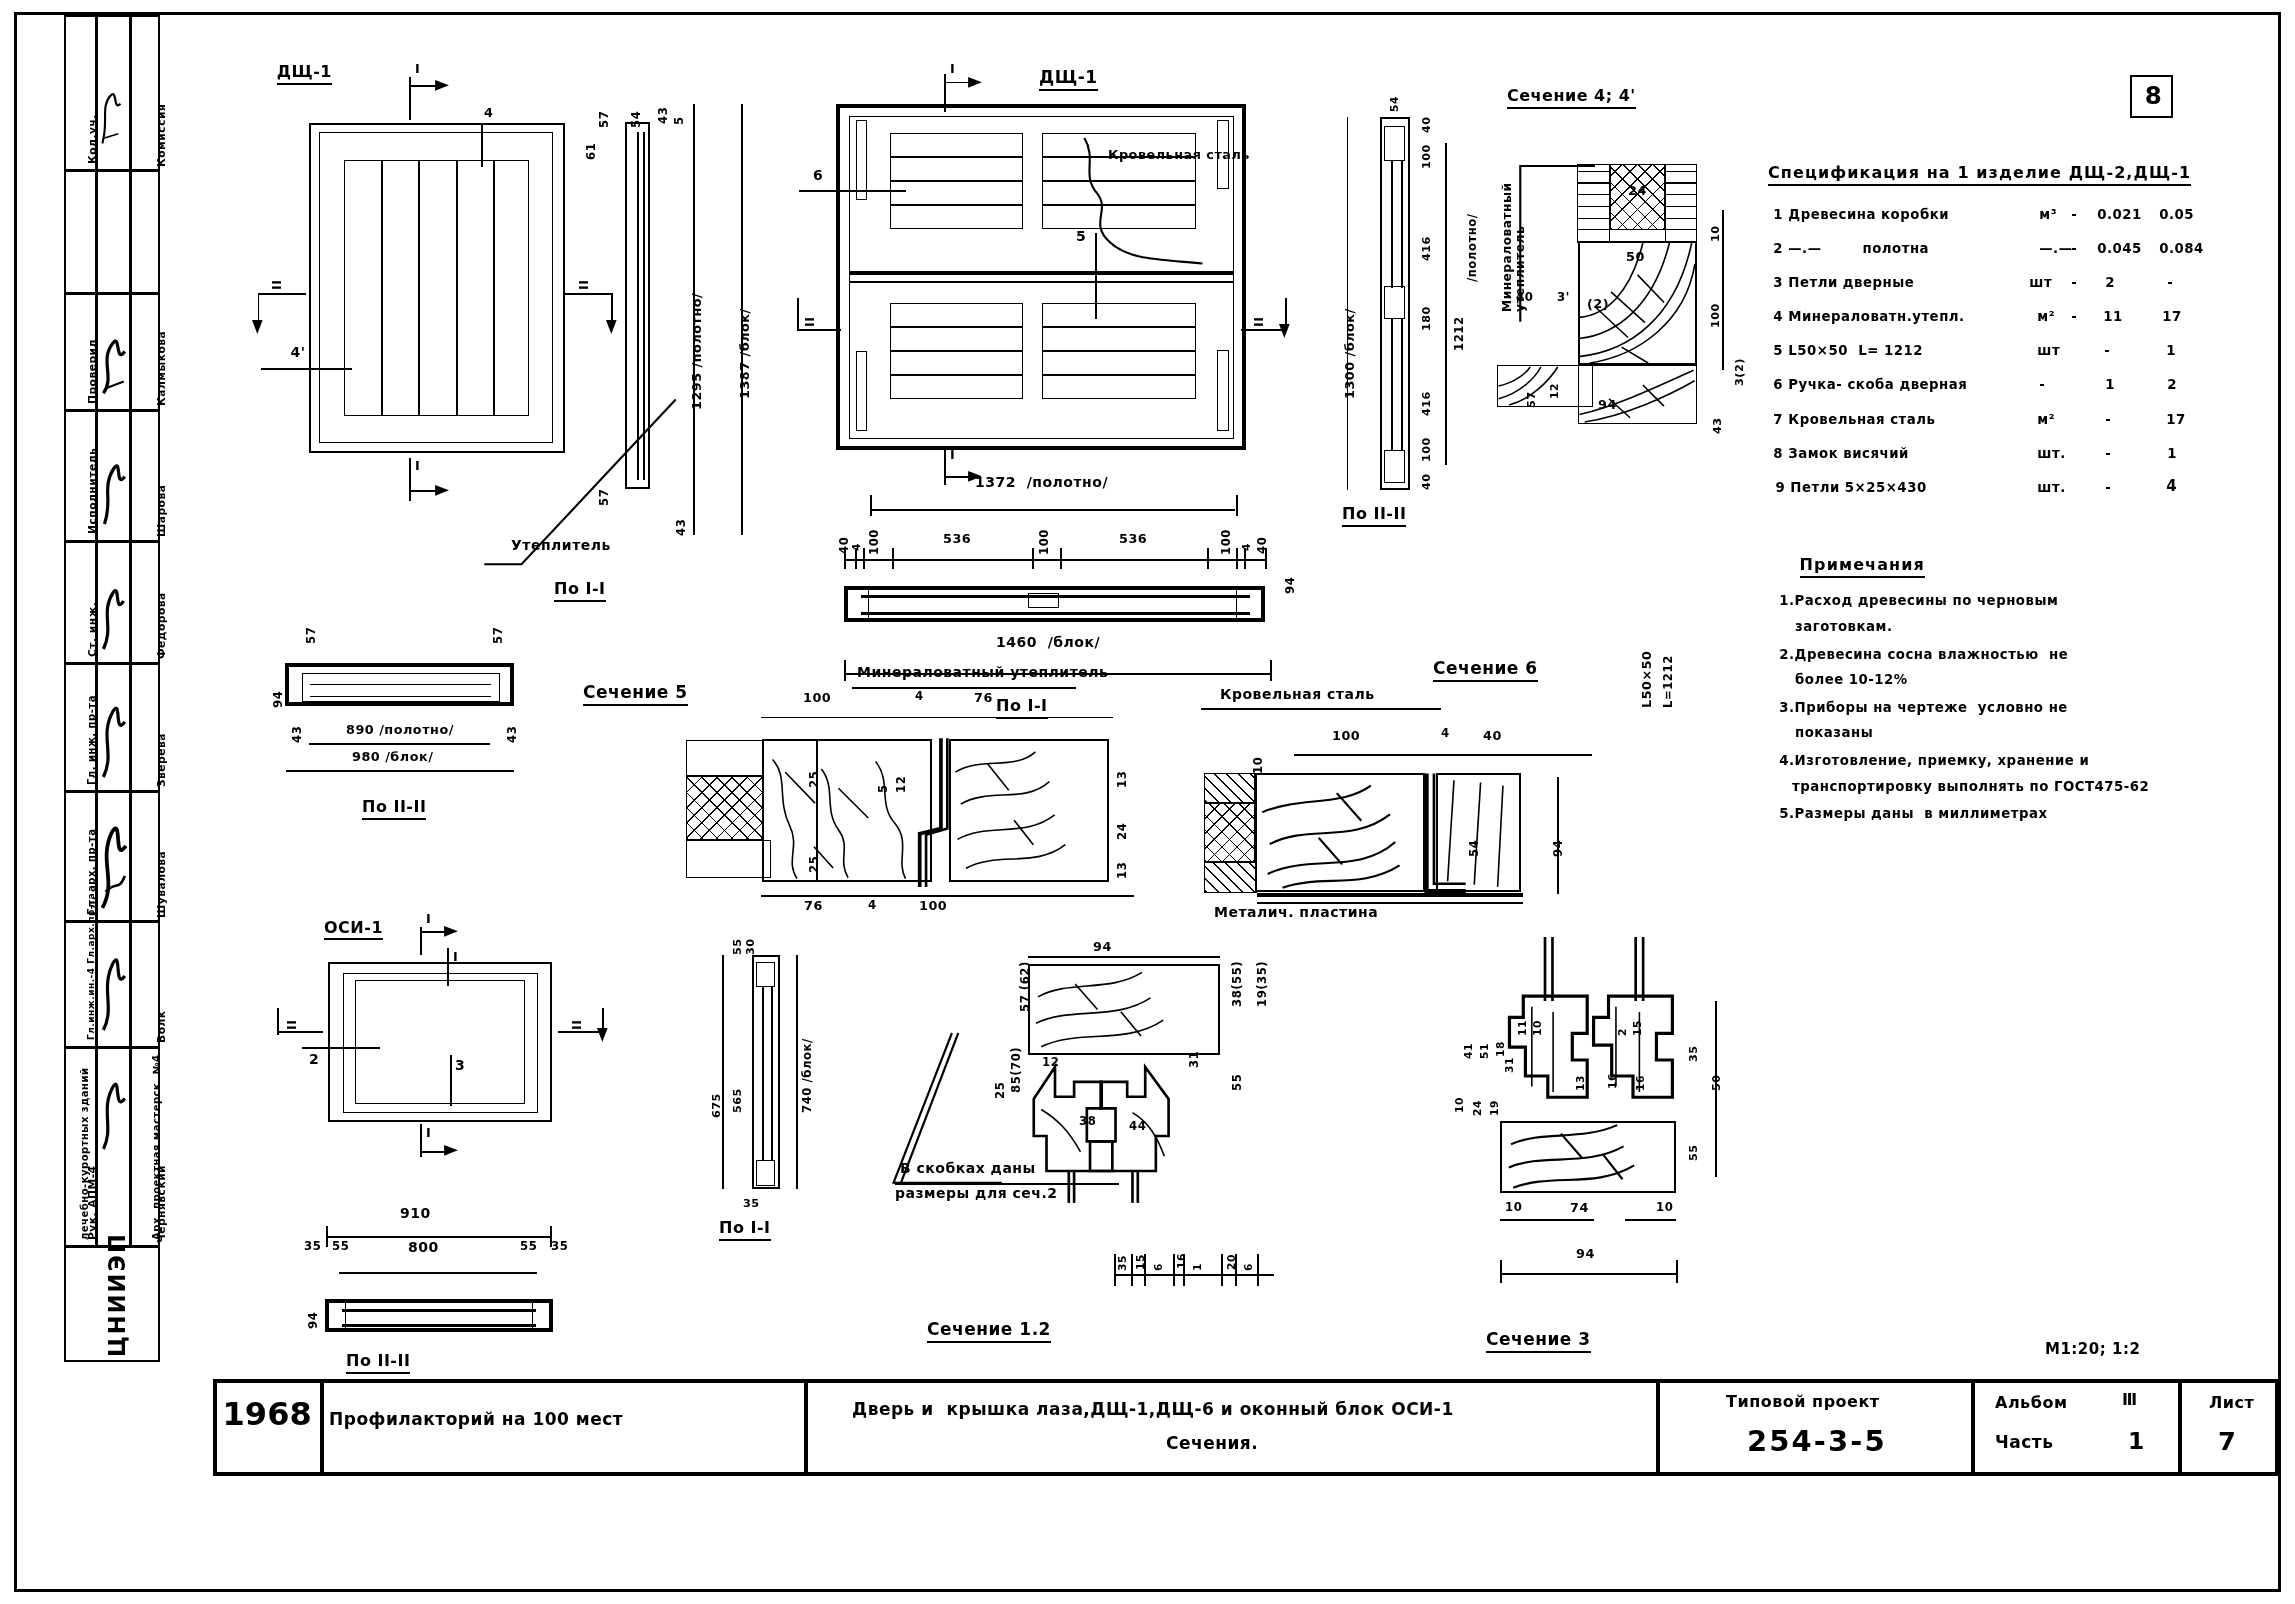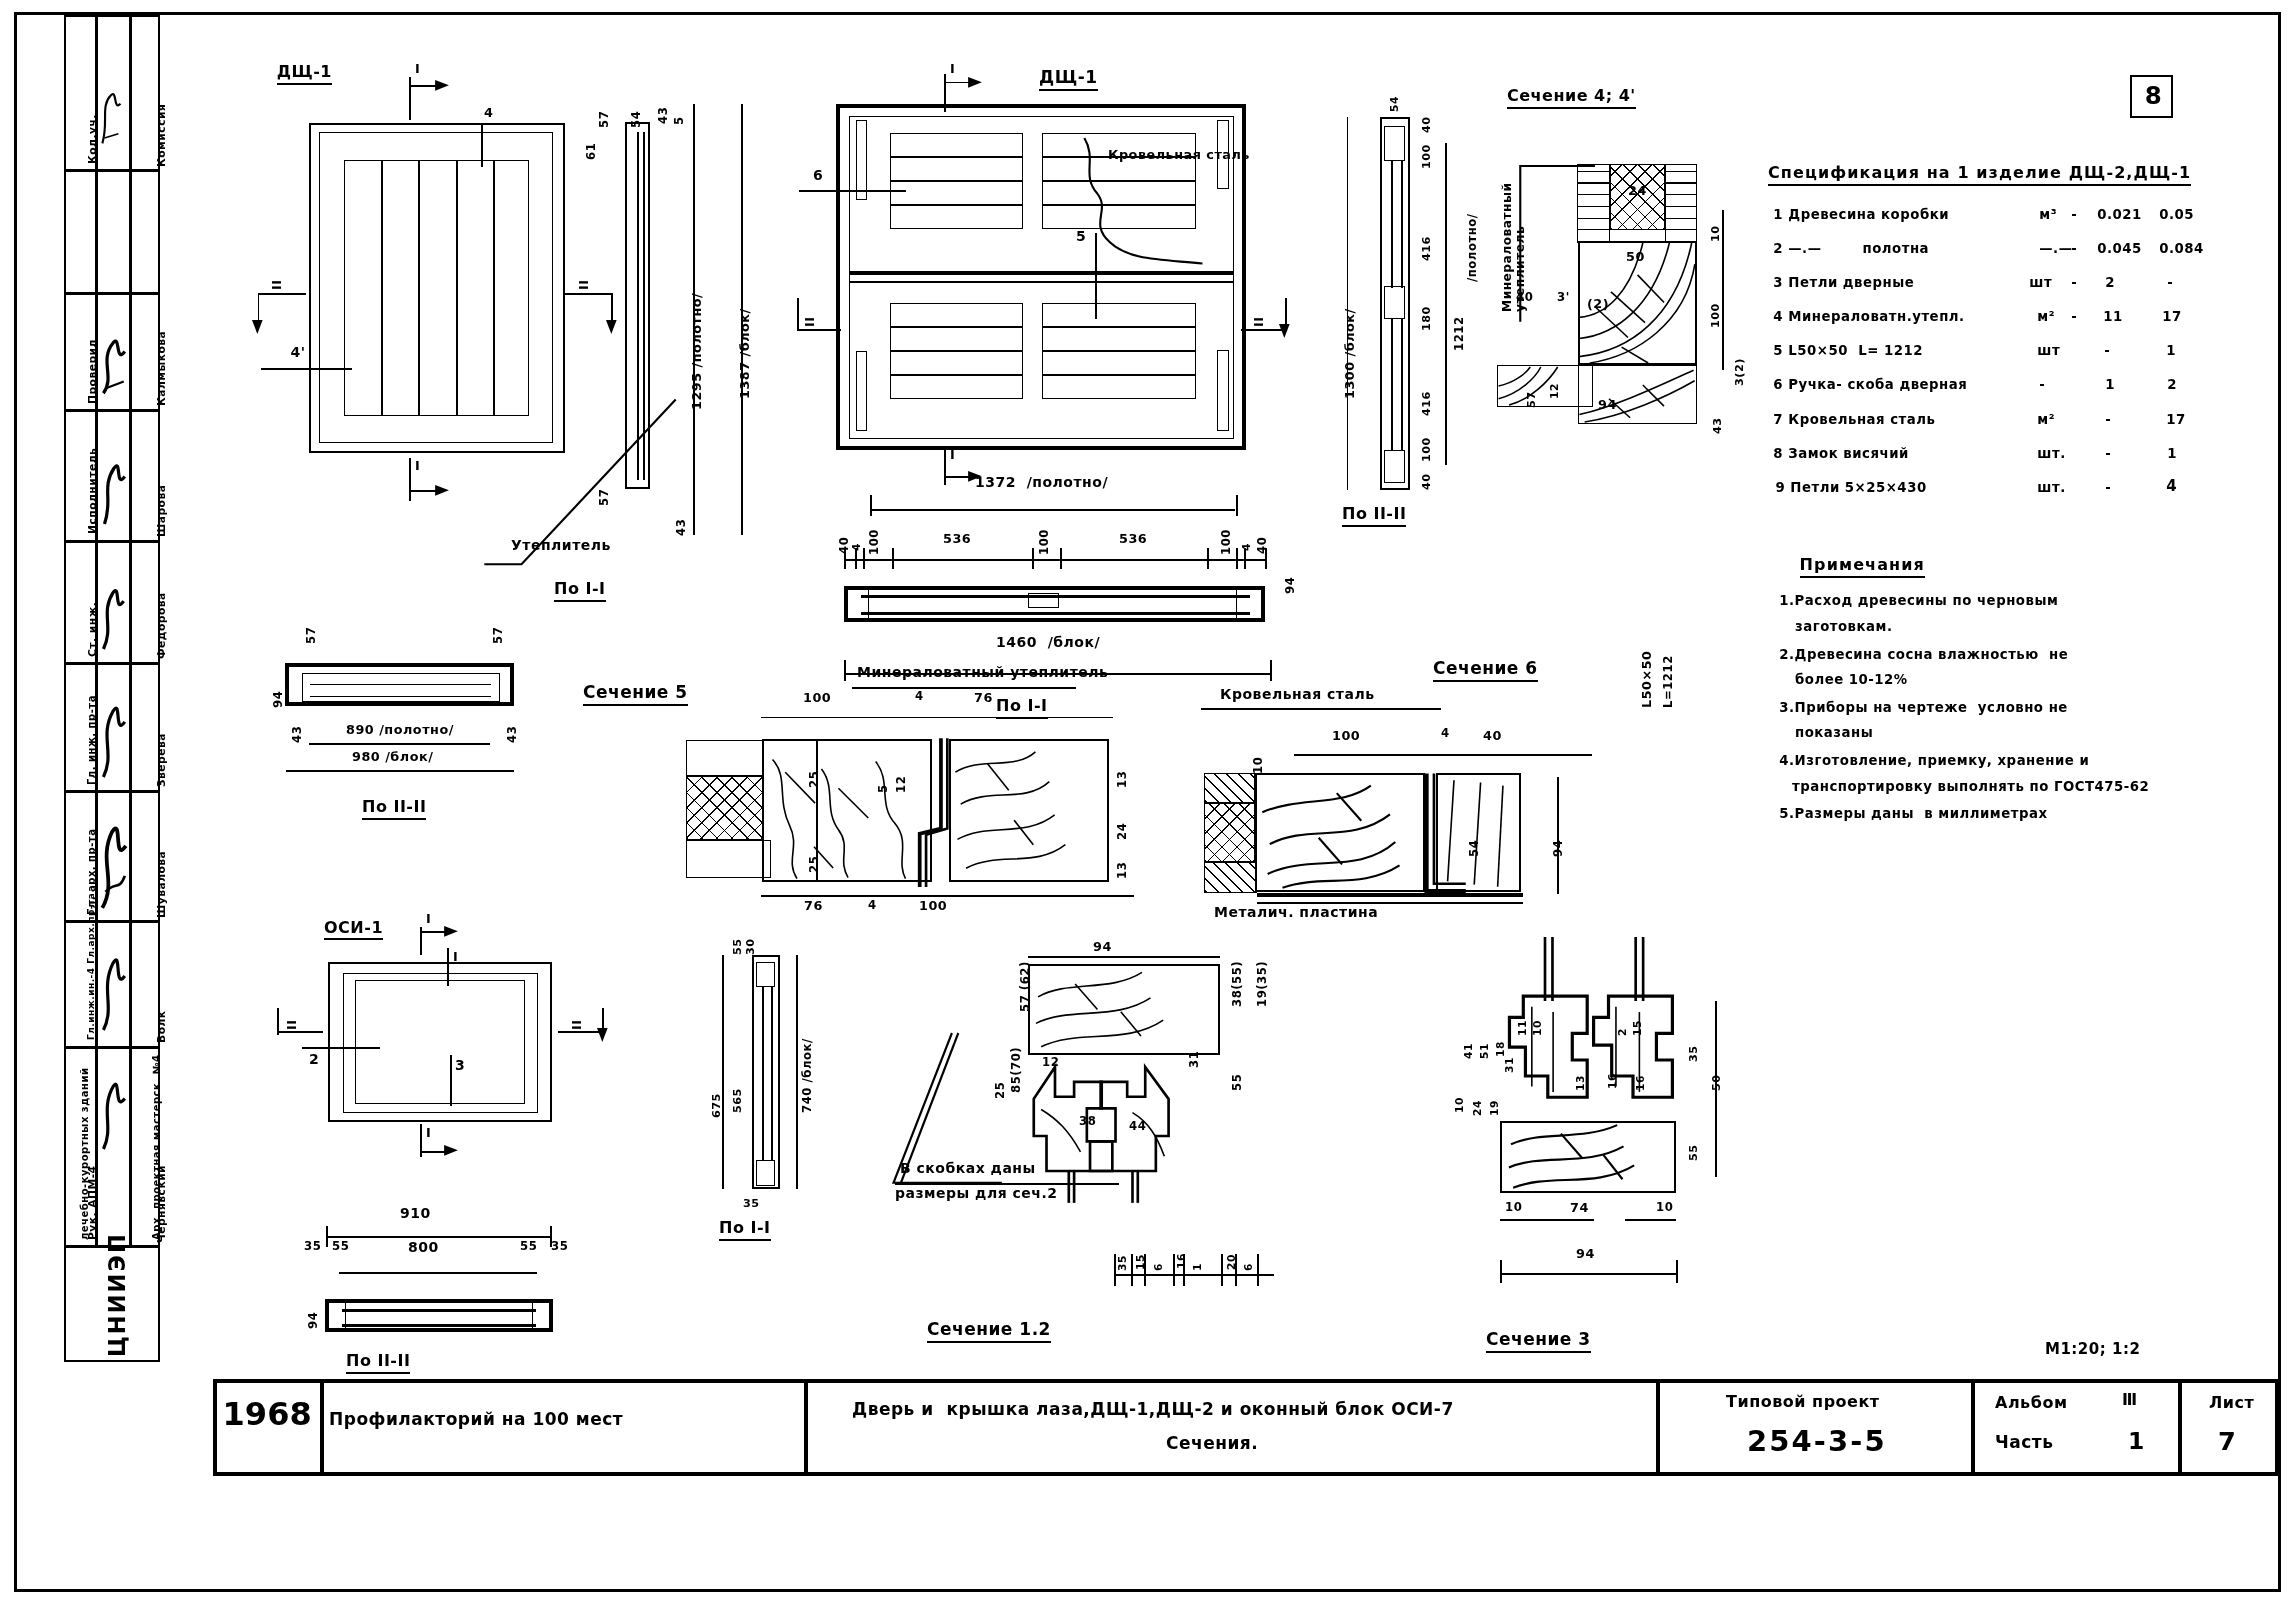--- a/index.html
+++ b/index.html
@@ -824,21 +824,21 @@
     <div class="ln vl8" style="left:0;top:0;height:97px;"></div>
     <div class="ln vl8" style="left:107px;top:0;height:97px;"></div>
     <div class="ln vl8" style="left:591px;top:0;height:97px;"></div>
     <div class="ln vl8" style="left:1443px;top:0;height:97px;"></div>
     <div class="ln vl8" style="left:1758px;top:0;height:97px;"></div>
     <div class="ln vl8" style="left:1965px;top:0;height:97px;"></div>
     <div class="ln vl8" style="left:2062px;top:0;height:97px;"></div>
 
     <div class="tn" style="left:9.6px;top:19px;font-size:32px;">1968</div>
     <div class="t" style="left:116px;top:32px;font-size:17px;">Профилакторий на 100 мест</div>
-    <div class="t" style="left:639px;top:22.4px;font-size:17px;">Дверь и  крышка лаза,ДЩ-1,ДЩ-2 и оконный блок ОСИ-7</div>
+    <div class="t" style="left:639px;top:22.4px;font-size:17px;">Дверь и  крышка лаза,ДЩ-1,ДЩ-6 и оконный блок ОСИ-1</div>
     <div class="t" style="left:953px;top:56px;font-size:17px;">Сечения.</div>
     <div class="t" style="left:1513px;top:15px;font-size:16px;">Типовой проект</div>
     <div class="tn" style="left:1534px;top:48px;font-size:29px;letter-spacing:2.1px;">254-3-5</div>
     <div class="t" style="left:1782px;top:16px;font-size:16px;">Альбом</div>
     <div class="t" style="left:1909px;top:12.8px;font-size:16px;">Ⅲ</div>
     <div class="t" style="left:1782px;top:55px;font-size:17px;">Часть</div>
     <div class="tn" style="left:1915px;top:51px;font-size:23.4px;">1</div>
     <div class="t" style="left:1996px;top:16px;font-size:16px;">Лист</div>
     <div class="tn" style="left:2005px;top:50px;font-size:25.6px;">7</div>
   </div>

